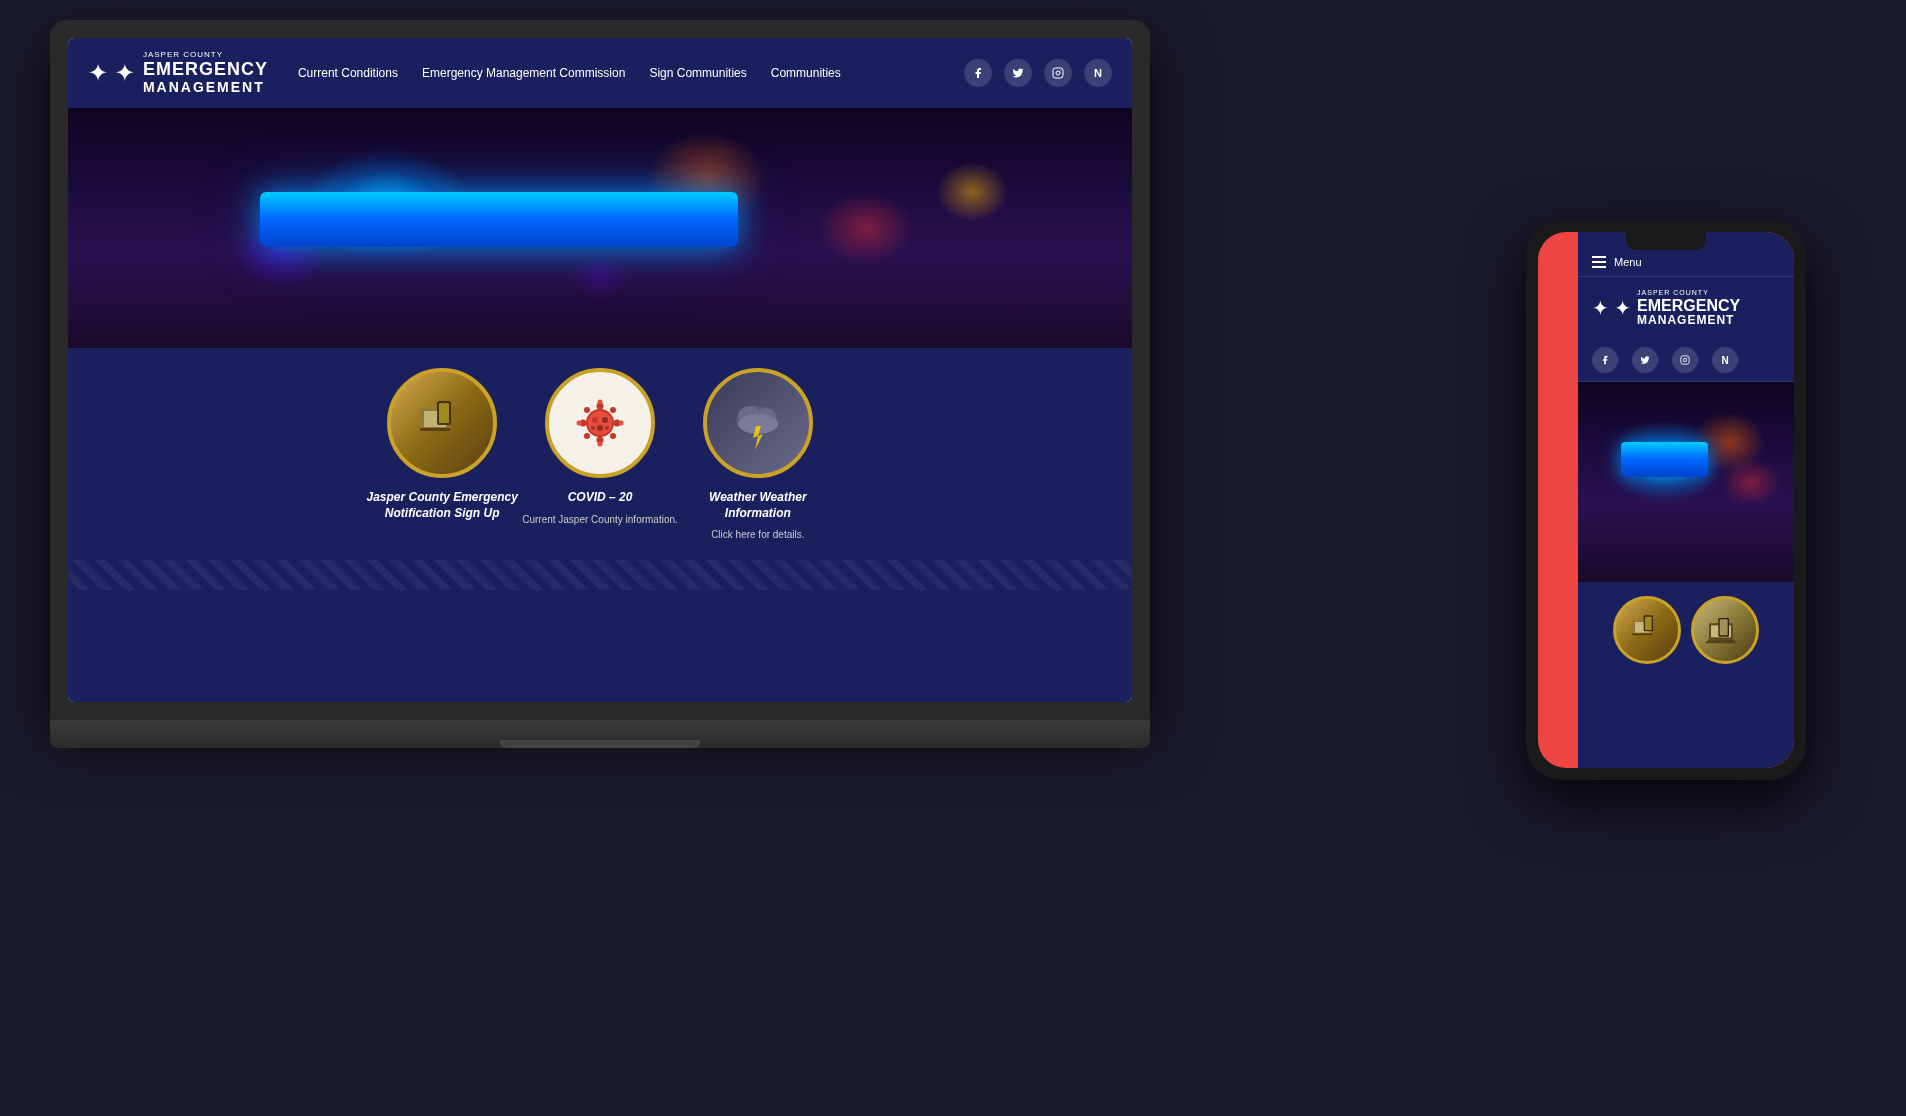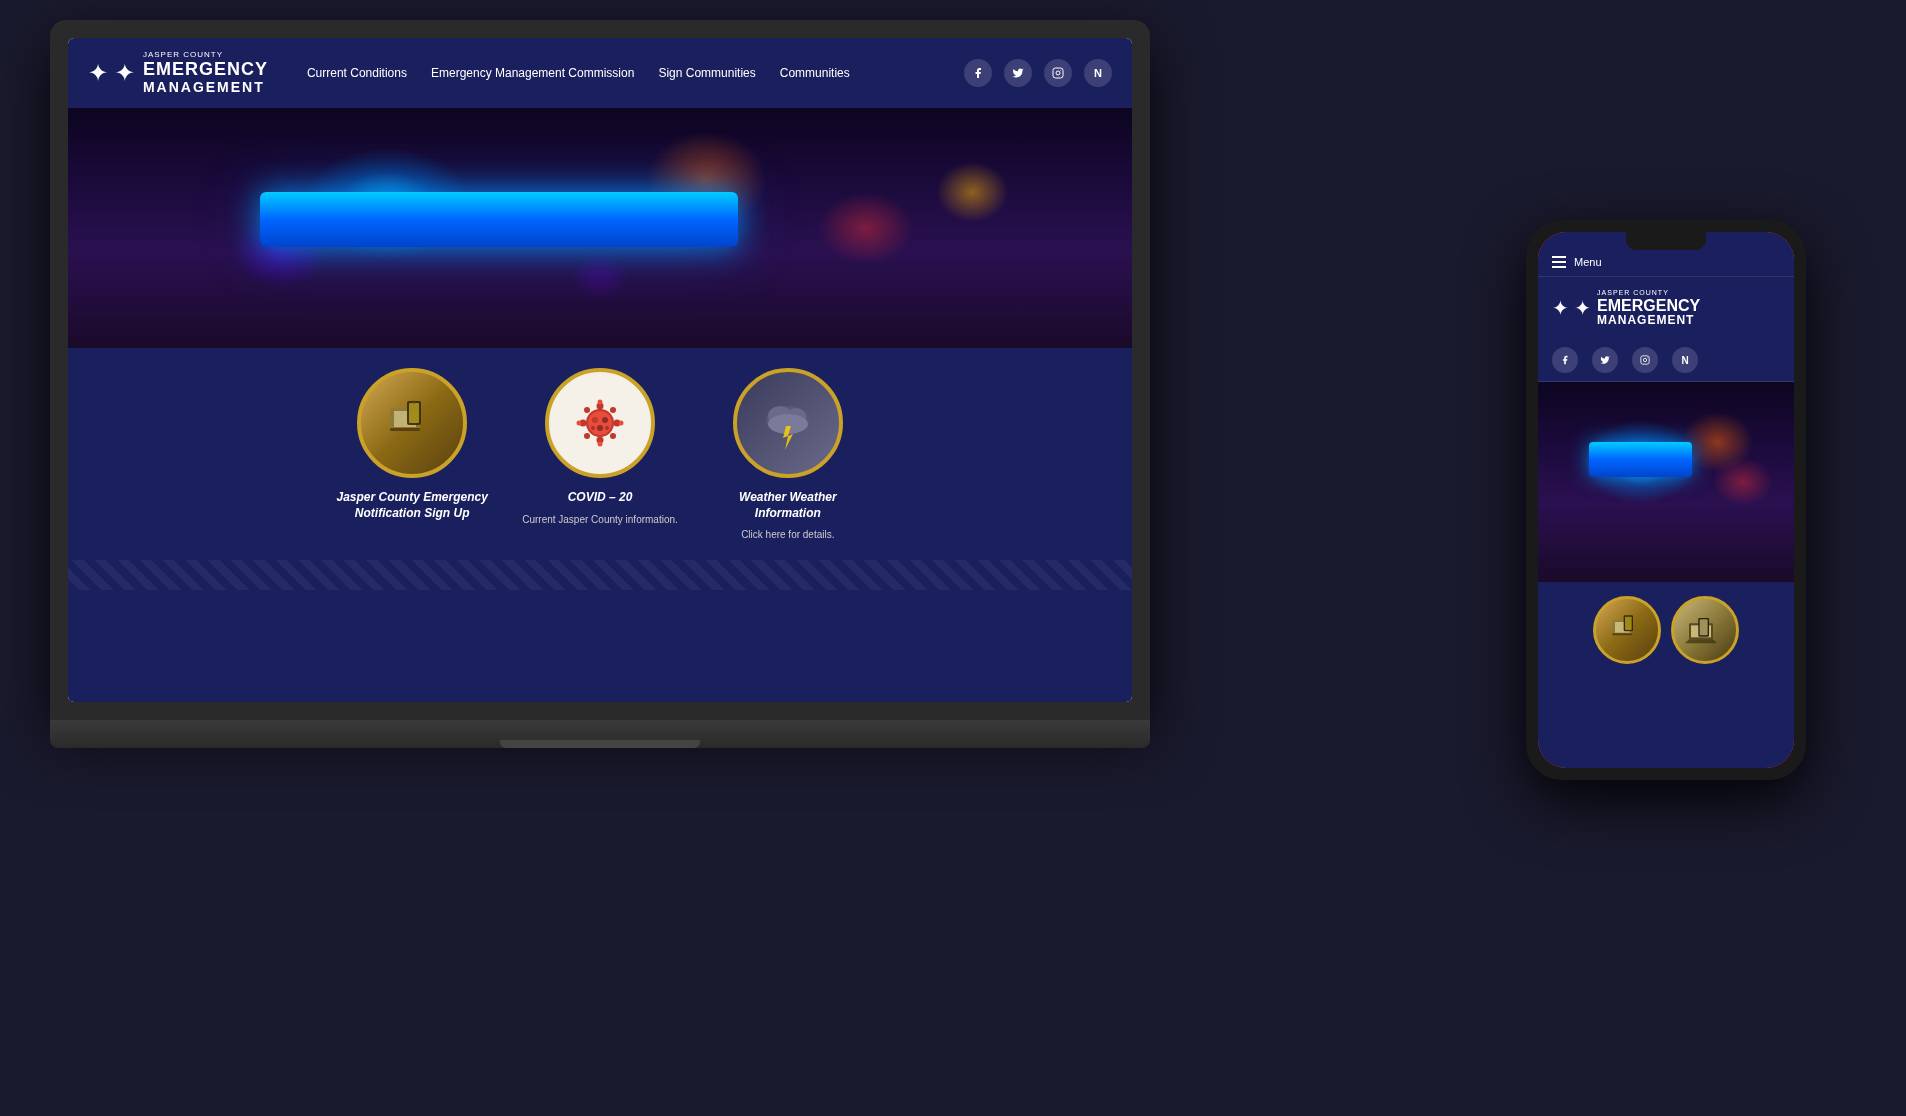--- a/index.html
+++ b/index.html
@@ -116,21 +116,20 @@
       font-weight: 700;
       display: block;
       letter-spacing: 2px;
     }
 
     .nav-links {
       display: flex;
       gap: 24px;
       flex: 1;
       align-items: center;
-      margin-left: 9px;
     }
 
     .nav-link {
       color: #fff;
       text-decoration: none;
       font-size: 12px;
       font-weight: 500;
       cursor: pointer;
     }
 
@@ -191,21 +190,20 @@
       background: #1a1f5e;
       flex: 1;
       display: flex;
       flex-direction: column;
       align-items: center;
       padding: 20px 0 0 0;
     }
 
     .cards-row {
       display: flex;
-      gap: 30px;
       justify-content: center;
       align-items: flex-start;
       padding: 0 40px;
     }
 
     .card {
       display: flex;
       flex-direction: column;
       align-items: center;
       max-width: 160px;
@@ -302,20 +300,21 @@
     }
 
     .phone-screen {
       width: 100%;
       height: 100%;
       background: #ef4444;
       border-radius: 28px;
       overflow: hidden;
       display: flex;
       flex-direction: column;
+      padding-left: 40px;
     }
 
     
     .phone-menu-bar {
       background: #1a1f5e;
       padding: 24px 14px 8px 14px;
       display: flex;
       align-items: center;
       border-bottom: 1px solid rgba(255,255,255,0.1);
     }

